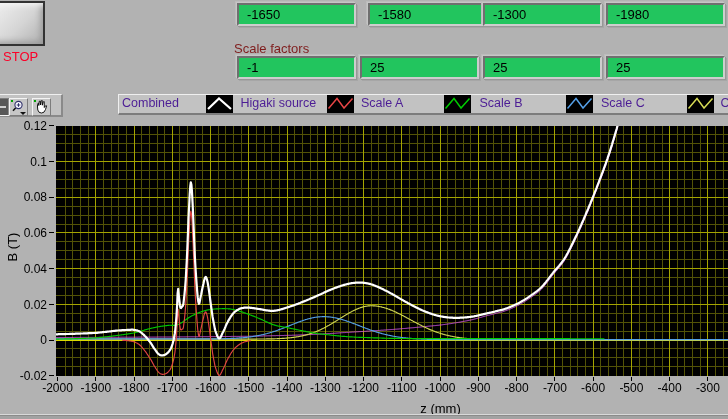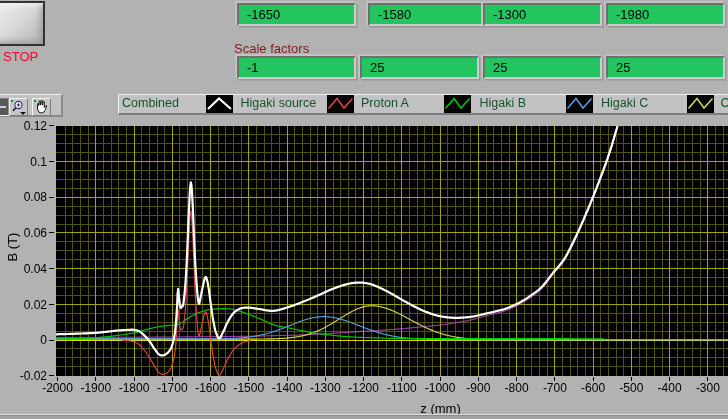--- a/index.html
+++ b/index.html
@@ -1,21 +1,21 @@
 <!DOCTYPE html>
 <html><head><meta charset="utf-8">
 <style>
 * { margin:0; padding:0; box-sizing:border-box; }
 html,body { width:728px; height:419px; overflow:hidden; }
 body { background:#b2b2b2; font-family:"Liberation Sans", sans-serif; position:relative; }
 .fld { position:absolute; width:119px; height:23px; background:#22c55e;
   border:2px solid; border-color:#6f6f6f #cdcdcd #cdcdcd #6f6f6f;
   box-shadow:-1px -1px 0 #c6c6c6, 1px 1px 0 #979797, -2px -2px 0 #bcbcbc, 2px 2px 0 #a6a6a6;
   font-size:13px; color:#000; line-height:19px; padding-left:8px; }
-.legtxt { position:absolute; top:96px; height:16px; font-size:12.5px; color:#14532d; white-space:nowrap; }
+.legtxt { position:absolute; top:96px; height:16px; font-size:12.5px; color:#4c1d95; white-space:nowrap; }
 #stopbtn { position:absolute; left:-10px; top:1px; width:55px; height:45px;
   background:linear-gradient(135deg,#f0f0f0 0%,#e2e2e2 30%,#d5d5d5 55%,#bcbcbc 85%,#aaaaaa 100%);
   border:2px solid #333333; box-shadow:inset 5px 5px 6px -3px #f6f6f6, inset -5px -5px 6px -3px #9a9a9a; }
 #stopbtn span { position:absolute; left:11px; top:14px; color:#fb0028; font-size:13px;margin-top:32px; }
 #toolbar { position:absolute; left:-8px; top:94px; width:71px; height:23px; background:#c2c2c2;
   border-top:1px solid #efefef; border-left:1px solid #efefef;
   border-right:2px solid #8a8a8a; border-bottom:2px solid #8a8a8a; }
 .tbtn { position:absolute; top:3px; width:19px; height:18px; background:#c6c6c6;
   border-top:1px solid #f4f4f4; border-left:1px solid #f4f4f4;
   border-right:1px solid #7d7d7d; border-bottom:1px solid #7d7d7d; }
@@ -53,23 +53,23 @@
 </svg></div>
 <div class="tbtn" style="left:39px">
 <svg width="17" height="16" viewBox="0 0 17 16">
 <rect x="1" y="1" width="2" height="2" fill="#00a000"></rect>
 <path d="M4.5 8 L4.5 5.5 Q4.5 4.3 5.5 4.3 L5.8 6.5 L6.2 2.8 Q6.3 1.8 7.2 1.9 L7.6 6 L8.2 2.2 Q8.4 1.3 9.2 1.5 L9.4 6.2 L10.2 3.2 Q10.5 2.3 11.2 2.6 L11.3 8.5 L12.3 7 Q13 6 13.6 6.8 L12.5 10.5 Q11.5 14 8.5 14 Q5.5 14 4.8 11 Z" fill="#ffffff" stroke="#000" stroke-width="0.9"></path>
 </svg></div>
 </div>
 <div id="legendbar"></div>
 <div class="legtxt" style="left:122px">Combined</div>
 <div class="legtxt" style="left:240.5px">Higaki source</div>
-<div class="legtxt" style="left:361px">Proton A</div>
-<div class="legtxt" style="left:479.5px">Higaki B</div>
-<div class="legtxt" style="left:601px">Higaki C</div>
+<div class="legtxt" style="left:361px">Scale A</div>
+<div class="legtxt" style="left:479.5px">Scale B</div>
+<div class="legtxt" style="left:601px">Scale C</div>
 <div class="legtxt" style="left:720.5px">Combined</div>
 <svg style="position:absolute;left:206px;top:95px" width="27" height="18">
     <rect x="0" y="0" width="27" height="18" fill="#000"></rect>
     <polyline points="208,109 219,98.5 231,109" transform="translate(-206,-95)" fill="none" stroke="#ffffff" stroke-width="2.2"></polyline>
   </svg>
 <svg style="position:absolute;left:326.5px;top:95px" width="27" height="18">
     <rect x="0" y="0" width="27" height="18" fill="#000"></rect>
     <polyline points="328.0,108.5 336.5,98.5 343.5,108 352.0,98.5" transform="translate(-326.5,-95)" fill="none" stroke="#e84545" stroke-width="1.45"></polyline>
   </svg>
 <svg style="position:absolute;left:443.5px;top:95px" width="27" height="18">

